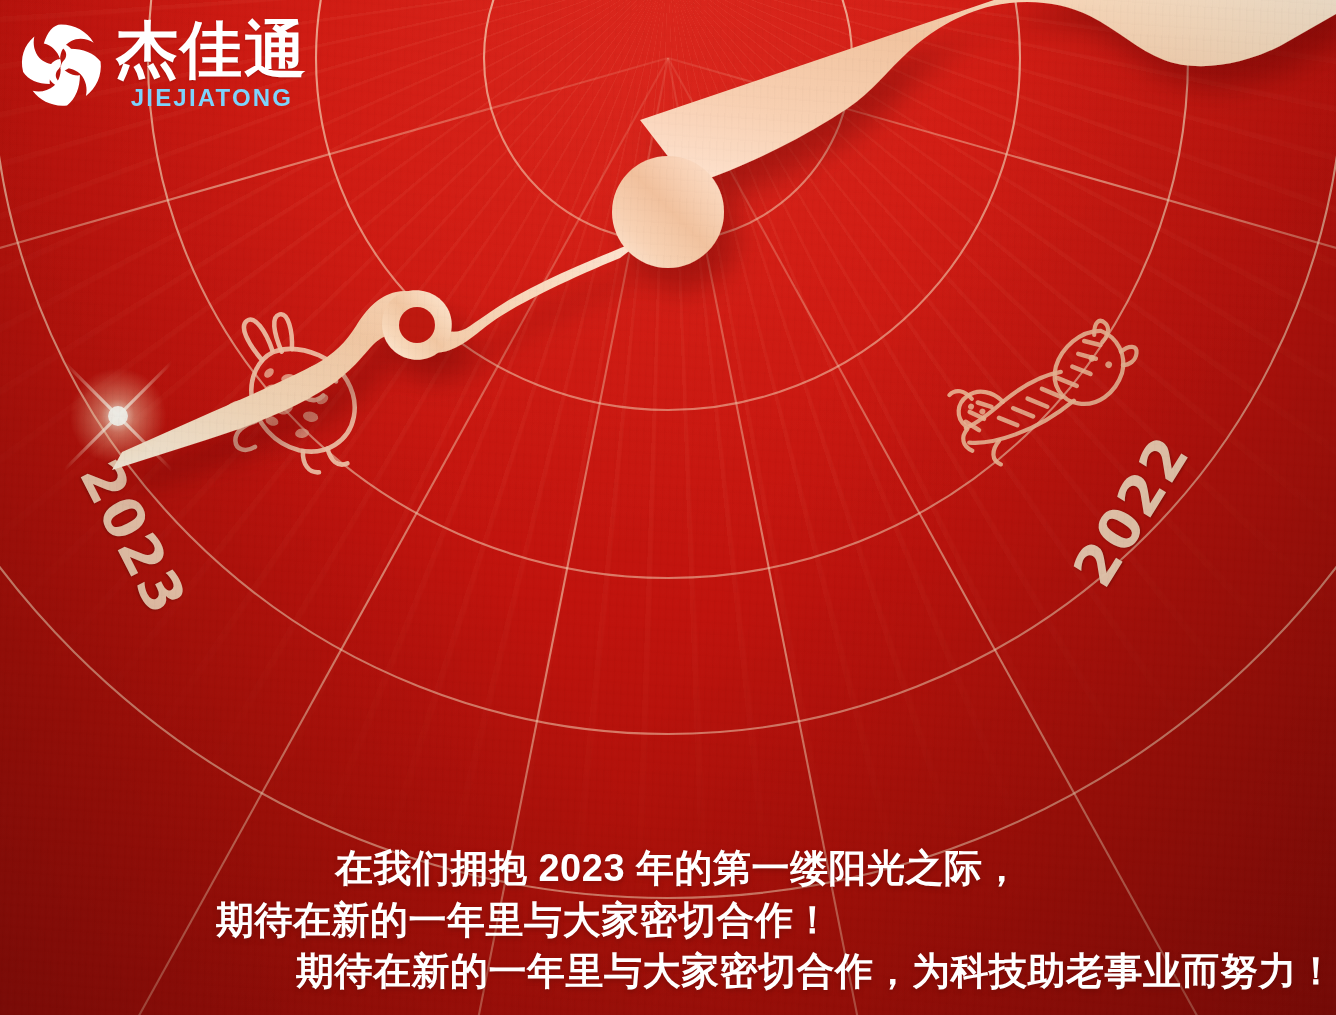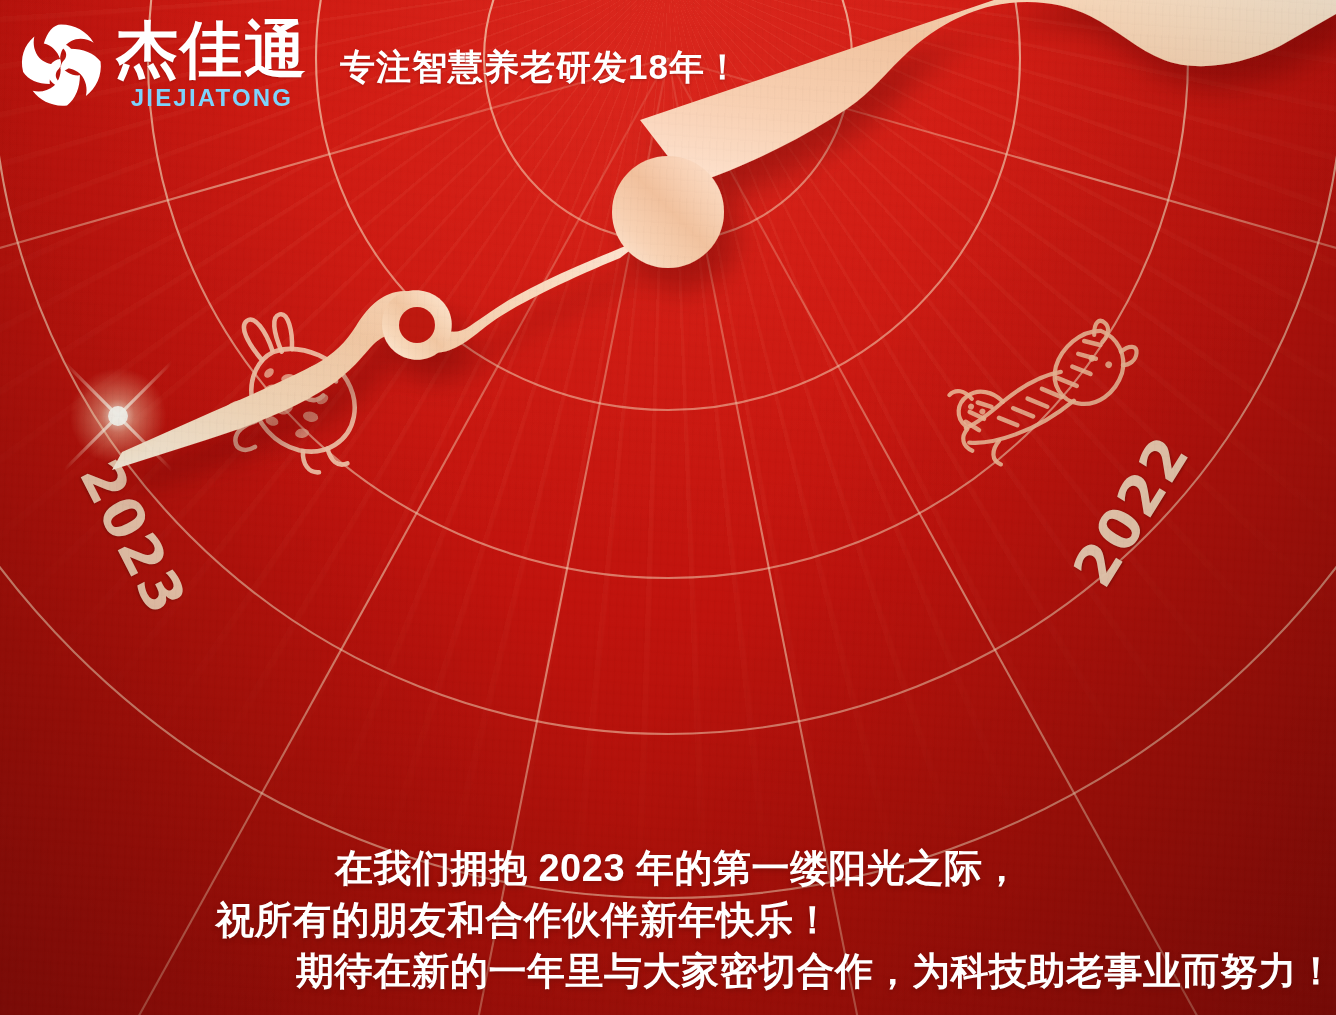--- a/index.html
+++ b/index.html
@@ -393,22 +393,21 @@
           <path d="M6 58 C2 42 7 27 19 17 C17 26 19 35 25 42 C31 48 40 51 49 49 C41 54 36 63 37 72 C23 72 12 67 6 58 Z"></path>
           <path d="M49 25 C57 25 64 31 65 39 C66 48 60 56 51 57 C49 53 50 48 53 45 C56 42 57 38 55 34 C53 30 49 28 45 29 C45 27 47 25 49 25 Z"></path>
           <path d="M51 75 C43 75 36 69 35 61 C34 52 40 44 49 43 C51 47 50 52 47 55 C44 58 43 62 45 66 C47 70 51 72 55 71 C55 73 53 75 51 75 Z"></path>
         </g>
       </svg>
       <div id="logo-wordmark-block">
         <div id="logo-name-cn">杰佳通</div>
         <div id="logo-name-en">JIEJIATONG</div>
       </div>
     </div>
-    <div id="header-tagline">专注智慧养老研发18年！</div>
   </div>
 
   <div id="greeting">
     <div class="greeting-line l1">在我们拥抱 2023 年的第一缕阳光之际，</div>
-    <div class="greeting-line l2">祝所有的朋友和合作伙伴新年快乐！</div>
+    <div class="greeting-line l2">期待在新的一年里与大家密切合作！</div>
     <div class="greeting-line l3">期待在新的一年里与大家密切合作，为科技助老事业而努力！</div>
   </div>
 
 </div>
 
 </body></html>

